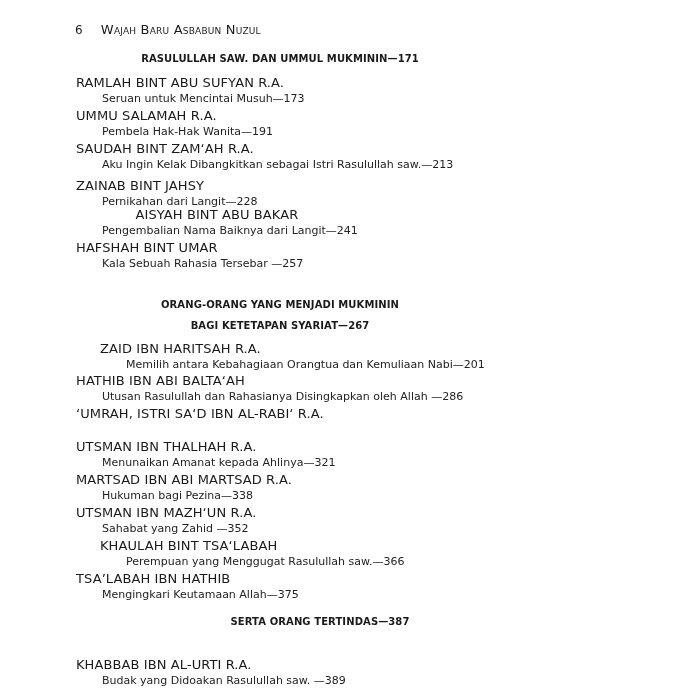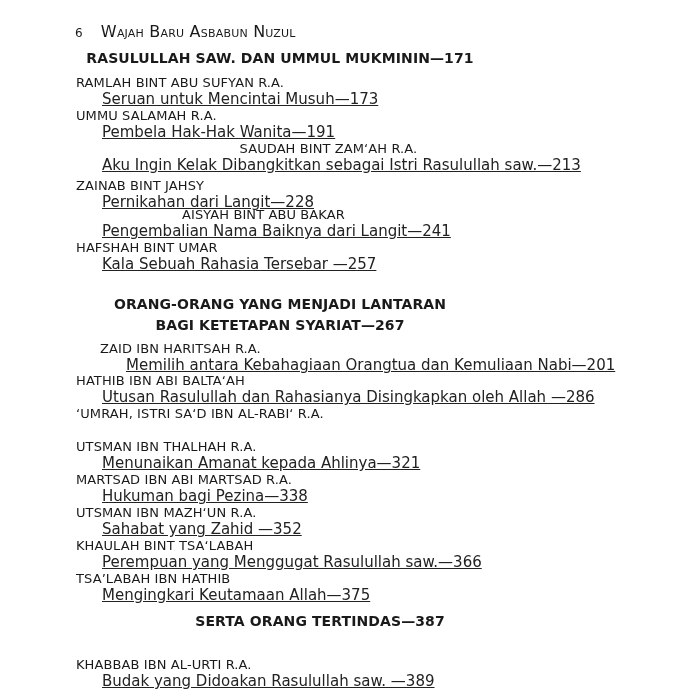--- a/index.html
+++ b/index.html
@@ -1,64 +1,64 @@
 <!DOCTYPE html>
 <html><head>
 <meta charset="utf-8">
 <style>
   html, body { margin: 0; padding: 0; background: #ffffff; }
   body { width: 700px; height: 700px; position: relative; overflow: hidden;
          font-family: "DejaVu Sans", "Liberation Sans", sans-serif; color: #1a1a1a; }
   .running-head { position: absolute; left: 75px; top: 22px; font-size: 12px; letter-spacing: 0.2px; }
   .running-head .pg { margin-right: 14px; }
-  .running-head .title { font-variant: small-caps; font-size: 16px; }
+  .running-head .title { font-variant: small-caps; font-size: 13px; }
   .section-title { position: absolute; left: 0; width: 560px; text-align: center;
-                   font-weight: bold; font-size: 14px; line-height: 21px; letter-spacing: 0.1px; }
+                   font-weight: bold; font-size: 10px; line-height: 21px; letter-spacing: 0.1px; }
   .entry { position: absolute; left: 76px; }
   .entry .name { font-size: 13px; line-height: 16px; text-transform: uppercase; letter-spacing: 0.1px; }
-  .entry .sub { font-size: 15px; line-height: 16px; padding-left: 26px; color: #222; text-decoration: underline; }
+  .entry .sub { font-size: 11px; line-height: 16px; padding-left: 26px; color: #222; }
 </style>
 </head>
 <body>
 
 <div class="running-head">
   <span class="pg">6</span>
   <span class="title">Wajah Baru Asbabun Nuzul</span>
 </div>
 
 <div class="section-title" style="top:48px;">
   <div>RASULULLAH SAW. DAN UMMUL MUKMININ—171</div>
 </div>
 <div class="entry" style="top:75px;">
   <div class="name">RAMLAH BINT ABU SUFYAN R.A.</div>
   <div class="sub">Seruan untuk Mencintai Musuh—173</div>
 </div>
 <div class="entry" style="top:108px;">
   <div class="name">UMMU SALAMAH R.A.</div>
   <div class="sub">Pembela Hak-Hak Wanita—191</div>
 </div>
-<div class="entry" style="top:141px;text-align:center;">
+<div class="entry" style="top:141px;">
   <div class="name">SAUDAH BINT ZAM‘AH R.A.</div>
   <div class="sub">Aku Ingin Kelak Dibangkitkan sebagai Istri Rasulullah saw.—213</div>
 </div>
 <div class="entry" style="top:178px;">
   <div class="name">ZAINAB BINT JAHSY</div>
   <div class="sub">Pernikahan dari Langit—228</div>
 </div>
 <div class="entry" style="top:207px;text-align:center;">
   <div class="name">AISYAH BINT ABU BAKAR</div>
   <div class="sub">Pengembalian Nama Baiknya dari Langit—241</div>
 </div>
 <div class="entry" style="top:240px;">
   <div class="name">HAFSHAH BINT UMAR</div>
   <div class="sub">Kala Sebuah Rahasia Tersebar —257</div>
 </div>
 
 <div class="section-title" style="top:294px;">
-  <div>ORANG-ORANG YANG MENJADI LANTARAN</div>
+  <div>ORANG-ORANG YANG MENJADI MUKMININ</div>
   <div>BAGI KETETAPAN SYARIAT—267</div>
 </div>
 <div class="entry" style="top:341px;margin-left:24px;">
   <div class="name">ZAID IBN HARITSAH R.A.</div>
   <div class="sub">Memilih antara Kebahagiaan Orangtua dan Kemuliaan Nabi—201</div>
 </div>
 <div class="entry" style="top:373px;">
   <div class="name">HATHIB IBN ABI BALTA‘AH</div>
   <div class="sub">Utusan Rasulullah dan Rahasianya Disingkapkan oleh Allah —286</div>
 </div>
@@ -70,21 +70,21 @@
   <div class="sub">Menunaikan Amanat kepada Ahlinya—321</div>
 </div>
 <div class="entry" style="top:472px;">
   <div class="name">MARTSAD IBN ABI MARTSAD R.A.</div>
   <div class="sub">Hukuman bagi Pezina—338</div>
 </div>
 <div class="entry" style="top:505px;">
   <div class="name">UTSMAN IBN MAZH‘UN R.A.</div>
   <div class="sub">Sahabat yang Zahid —352</div>
 </div>
-<div class="entry" style="top:538px;">
+<div class="entry" style="top:538px;margin-left:24px;">
   <div class="name">KHAULAH BINT TSA‘LABAH</div>
   <div class="sub">Perempuan yang Menggugat Rasulullah saw.—366</div>
 </div>
 <div class="entry" style="top:571px;">
   <div class="name">TSA’LABAH IBN HATHIB</div>
   <div class="sub">Mengingkari Keutamaan Allah—375</div>
 </div>
 
 <div class="section-title" style="top:611px; left:40px;">
   <div>SERTA ORANG TERTINDAS—387</div>

